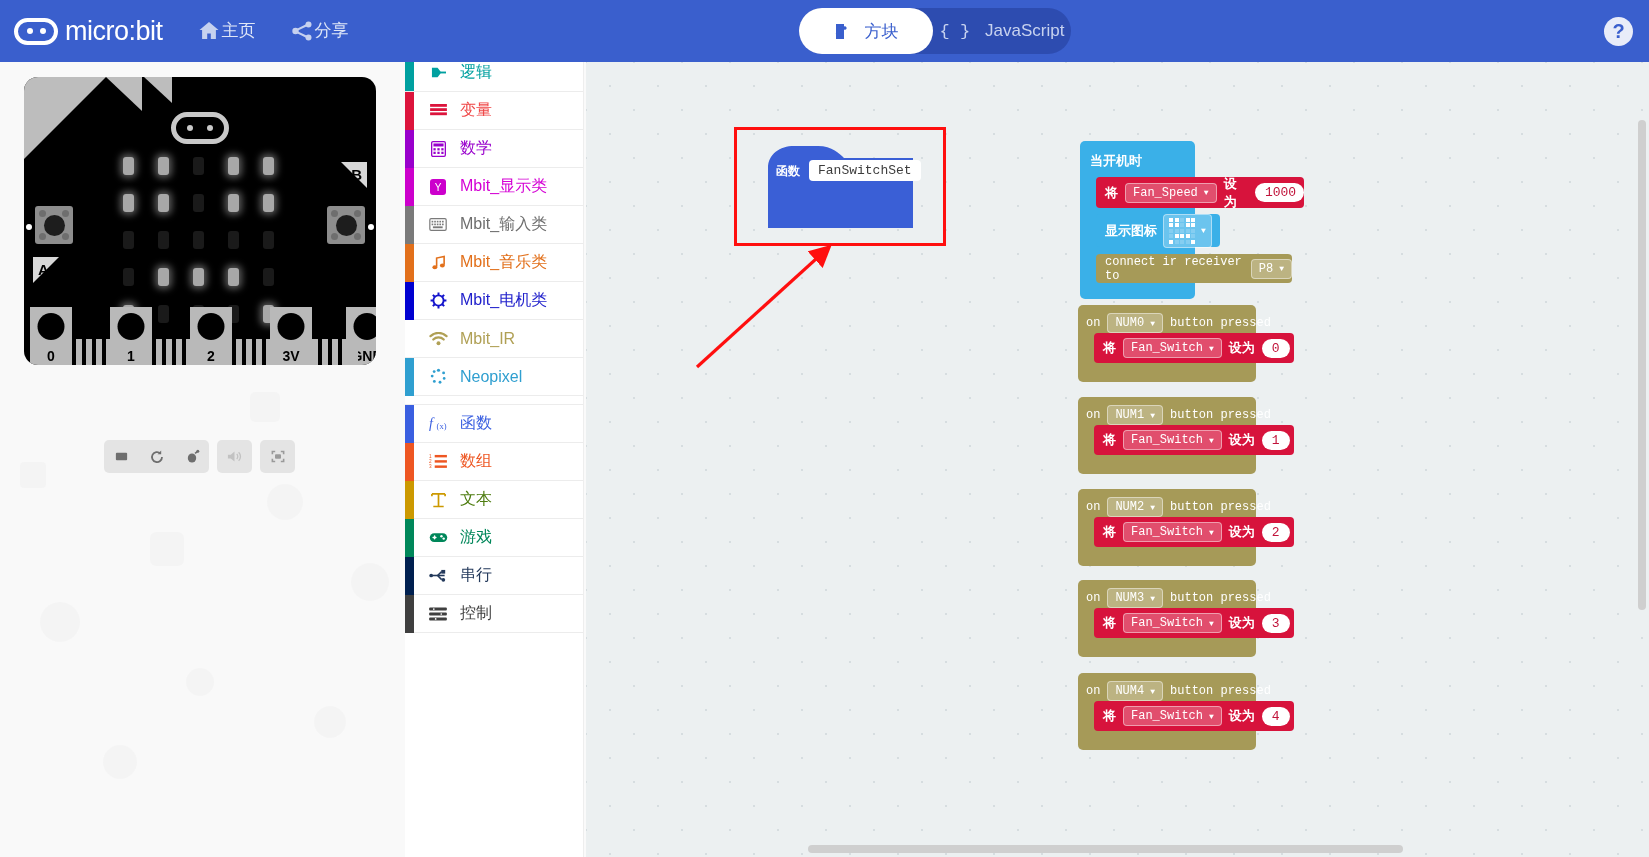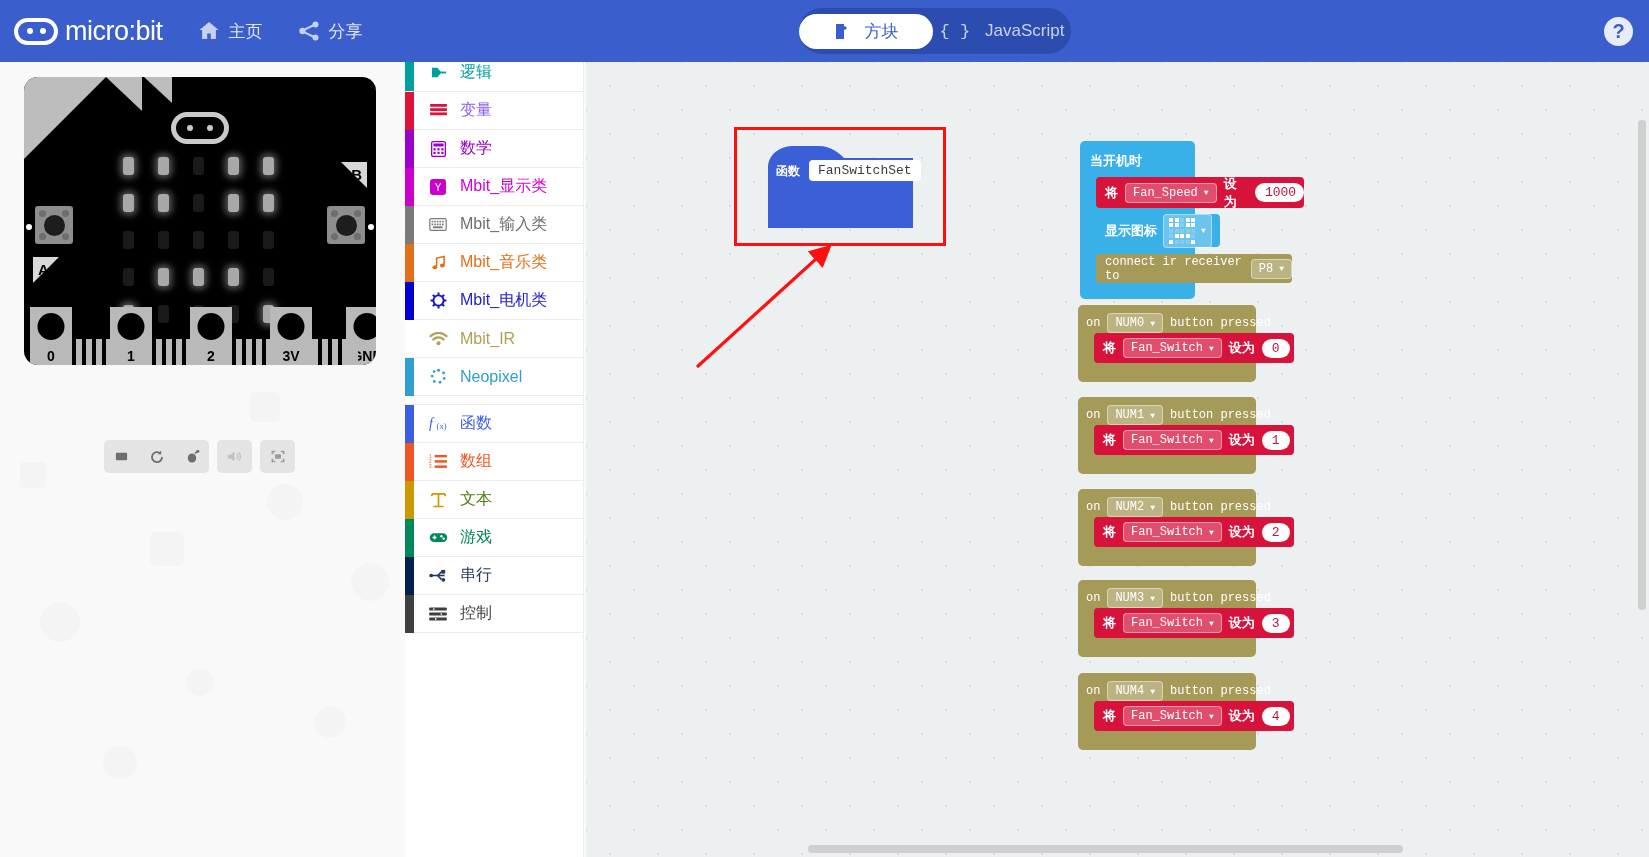--- a/index.html
+++ b/index.html
@@ -7,28 +7,28 @@
     font-family:"Liberation Sans", sans-serif; }
 
   
   .topbar{ position:absolute; left:0; top:0; width:1649px; height:62px;
     background:#3A5FCD; display:flex; align-items:center; }
   .logo-wrap{ display:flex; align-items:center; margin-left:14px; gap:7px; }
   .logo-mark{ width:44px; height:27px; border:4px solid #fff; border-radius:14px;
     display:flex; align-items:center; justify-content:center; gap:7px; }
   .logo-eye{ width:6px; height:6px; background:#fff; border-radius:50%; }
   .logo-text{ color:#fff; font-size:27px; letter-spacing:-0.5px; font-weight:400; }
-  .tb-item{ display:flex; align-items:center; gap:8px; margin-left:34px; cursor:pointer; }
+  .tb-item{ display:flex; gap:1px; margin-left:34px; cursor:pointer; }
   .tb-item span.lbl{ color:#dfe6f7; font-size:17px; }
   .tb-icon{ width:24px; height:24px; display:block; }
 
   
   .tabs{ position:absolute; left:799px; top:8px; width:272px; height:46px;
     background:#2D4CB0; border-radius:23px; display:flex; align-items:center; }
-  .tab{ height:35px; display:flex; align-items:center; justify-content:center;
+  .tab{ height:46px; display:flex; align-items:center; justify-content:center;
     gap:15px; cursor:pointer; }
   .tab.blocks{ width:134px; background:#fff; border-radius:23px; }
   .tab.blocks .tlabel{ color:#3A5FCD; font-size:17px; }
   .tab.js{ width:138px; }
   .tab.js .tlabel{ color:#c7d2ef; font-size:17px; }
   .tab.js .brace{ color:#c7d2ef; font-size:17px; font-family:"Liberation Mono", monospace;}
 
   .help-btn{ position:absolute; right:16px; top:17px; width:29px; height:29px;
     border-radius:50%; background:#e8ecf9; color:#3A5FCD; font-size:20px;
     font-weight:bold; display:flex; align-items:center; justify-content:center;
@@ -362,21 +362,21 @@
       </div>
       <div class="tb-row">
         <span class="tb-bar" style="background:#dc143c"></span>
         <span class="tb-ico">
           <svg width="17" height="14" viewBox="0 0 18 15">
             <rect y="0" width="18" height="3" fill="#dc143c"></rect>
             <rect y="4.5" width="18" height="3" fill="#dc143c"></rect>
             <rect y="9" width="18" height="3" fill="#dc143c"></rect>
           </svg>
         </span>
-        <span class="tb-txt" style="color:#8b5cf6">变量</span>
+        <span class="tb-txt" style="color:#ef4444">变量</span>
       </div>
       <div class="tb-row">
         <span class="tb-bar" style="background:#9900cc"></span>
         <span class="tb-ico">
           <svg width="15" height="16" viewBox="0 0 16 17">
             <rect x="0.7" y="0.7" width="14.6" height="15.6" rx="1.4" stroke="#9900cc" stroke-width="1.4" fill="none"></rect>
             <rect x="2.6" y="2.6" width="10.8" height="3.2" fill="#9900cc"></rect>
             <rect x="2.6" y="7.6" width="2.4" height="2.4" fill="#9900cc"></rect>
             <rect x="6.8" y="7.6" width="2.4" height="2.4" fill="#9900cc"></rect>
             <rect x="11" y="7.6" width="2.4" height="2.4" fill="#9900cc"></rect>

